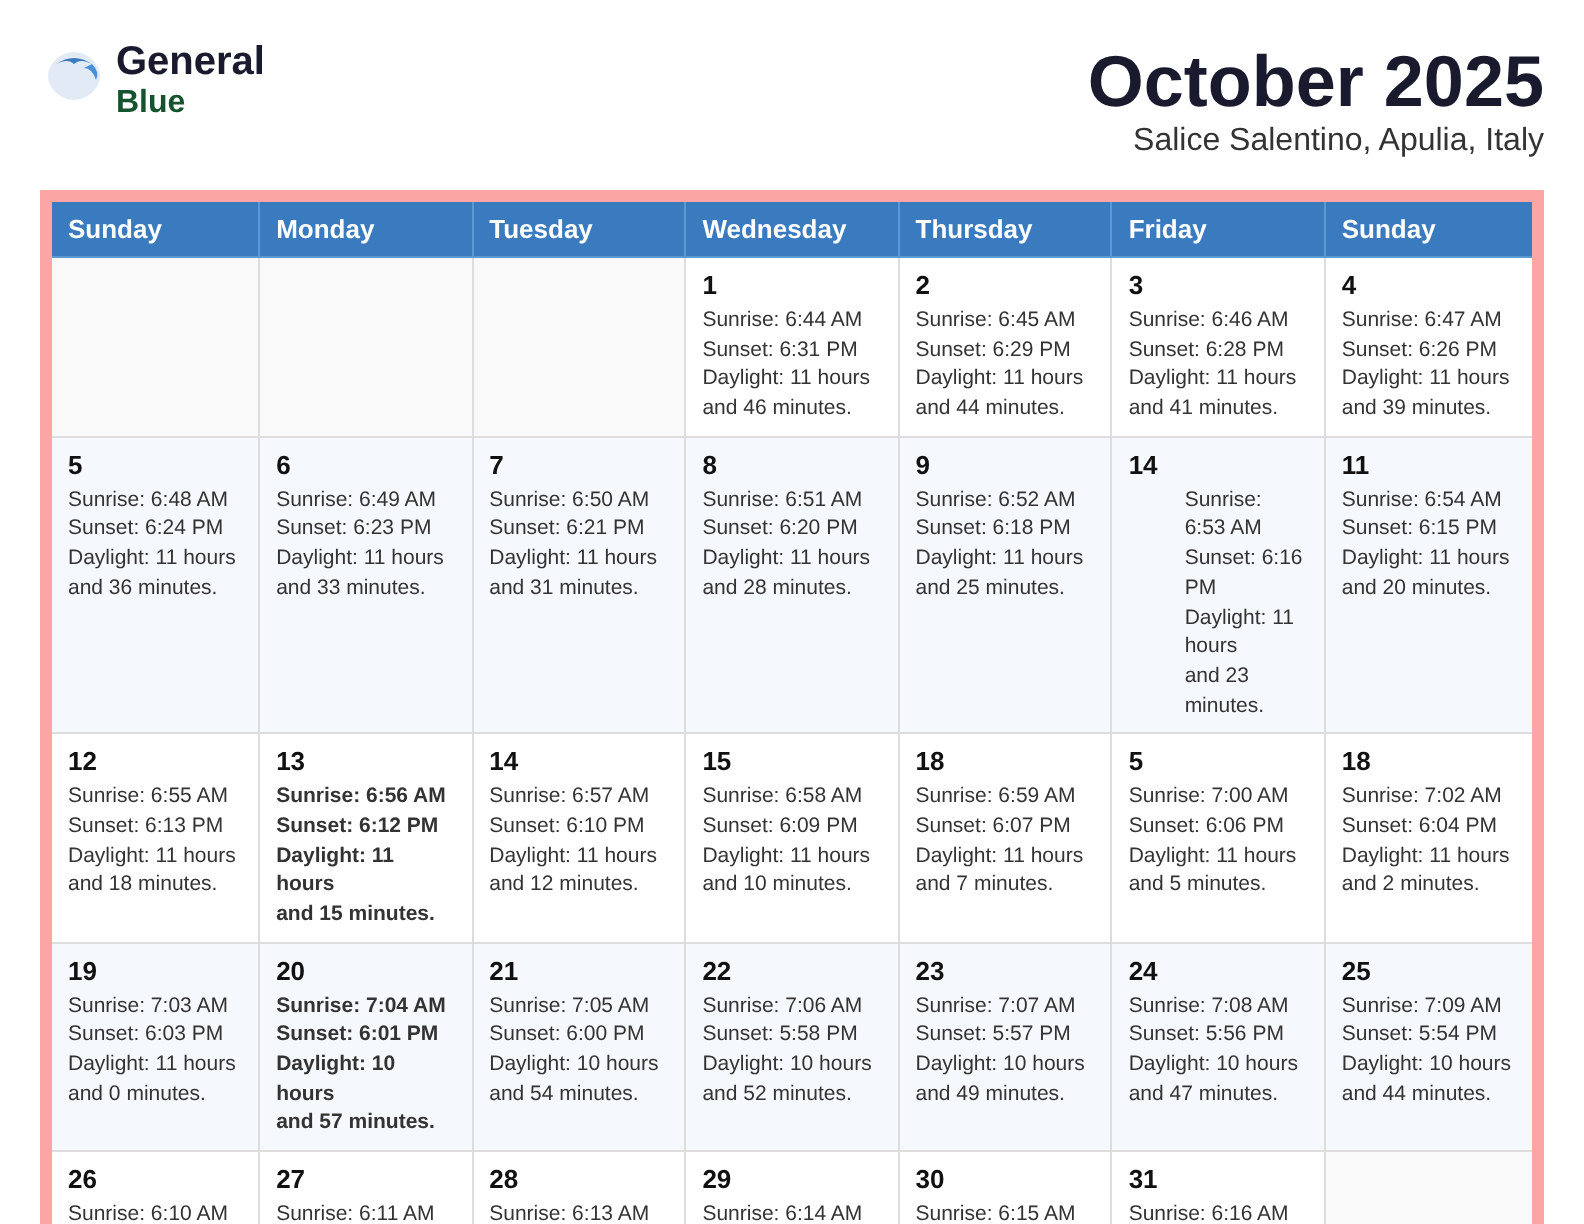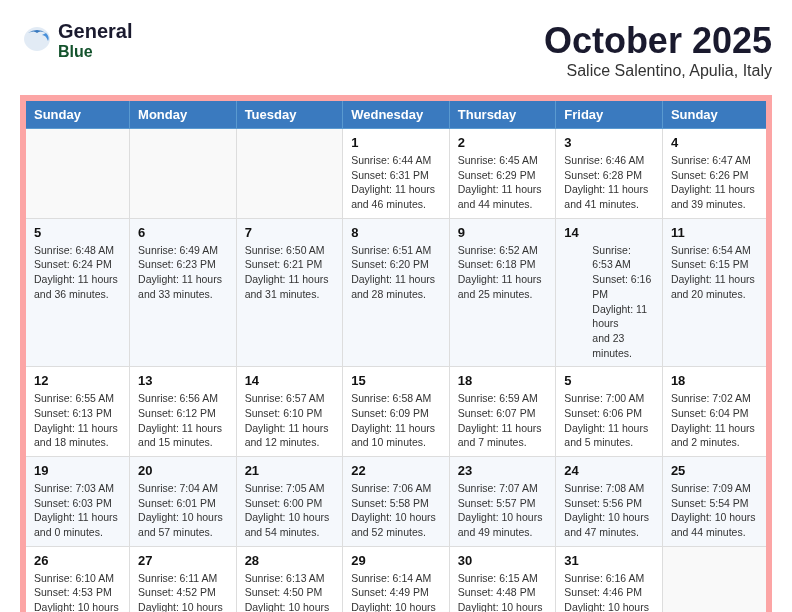--- a/index.html
+++ b/index.html
@@ -207,21 +207,21 @@
       <tr>
         <td>
           <div class="day-number">12</div>
           <div class="day-info" style="white-space: pre-line;">Sunrise: 6:55 AM
 Sunset: 6:13 PM
 Daylight: 11 hours
 and 18 minutes.</div>
         </td>
         <td>
           <div class="day-number">13</div>
-          <div class="day-info" style="white-space: pre-line;">Sunrise: 6:56 AM
+          <div class="day-info" style="white-space: pre-line; font-weight: bold;">Sunrise: 6:56 AM
 Sunset: 6:12 PM
 Daylight: 11 hours
 and 15 minutes.</div>
         </td>
         <td>
           <div class="day-number">14</div>
           <div class="day-info" style="white-space: pre-line;">Sunrise: 6:57 AM
 Sunset: 6:10 PM
 Daylight: 11 hours
 and 12 minutes.</div>
@@ -258,21 +258,21 @@
       <tr>
         <td>
           <div class="day-number">19</div>
           <div class="day-info" style="white-space: pre-line;">Sunrise: 7:03 AM
 Sunset: 6:03 PM
 Daylight: 11 hours
 and 0 minutes.</div>
         </td>
         <td>
           <div class="day-number">20</div>
-          <div class="day-info" style="white-space: pre-line;">Sunrise: 7:04 AM
+          <div class="day-info" style="white-space: pre-line; font-weight: bold;">Sunrise: 7:04 AM
 Sunset: 6:01 PM
 Daylight: 10 hours
 and 57 minutes.</div>
         </td>
         <td>
           <div class="day-number">21</div>
           <div class="day-info" style="white-space: pre-line;">Sunrise: 7:05 AM
 Sunset: 6:00 PM
 Daylight: 10 hours
 and 54 minutes.</div>

